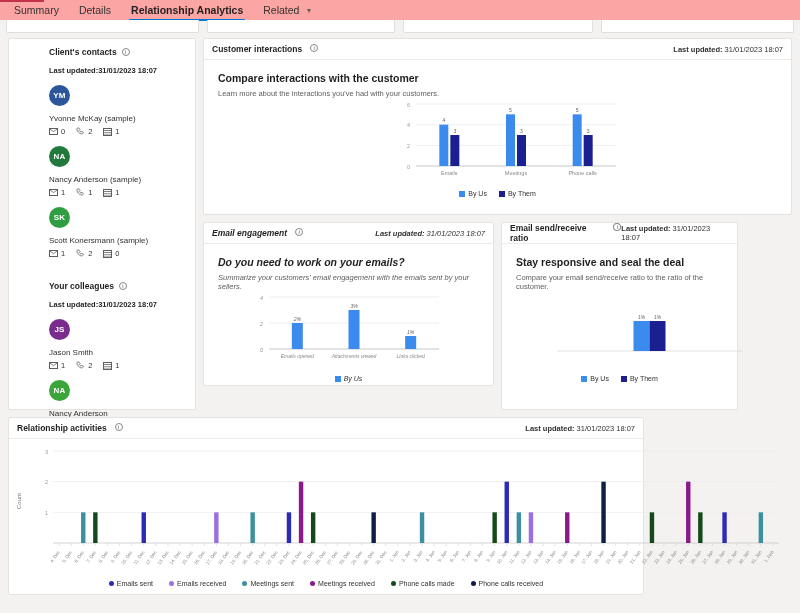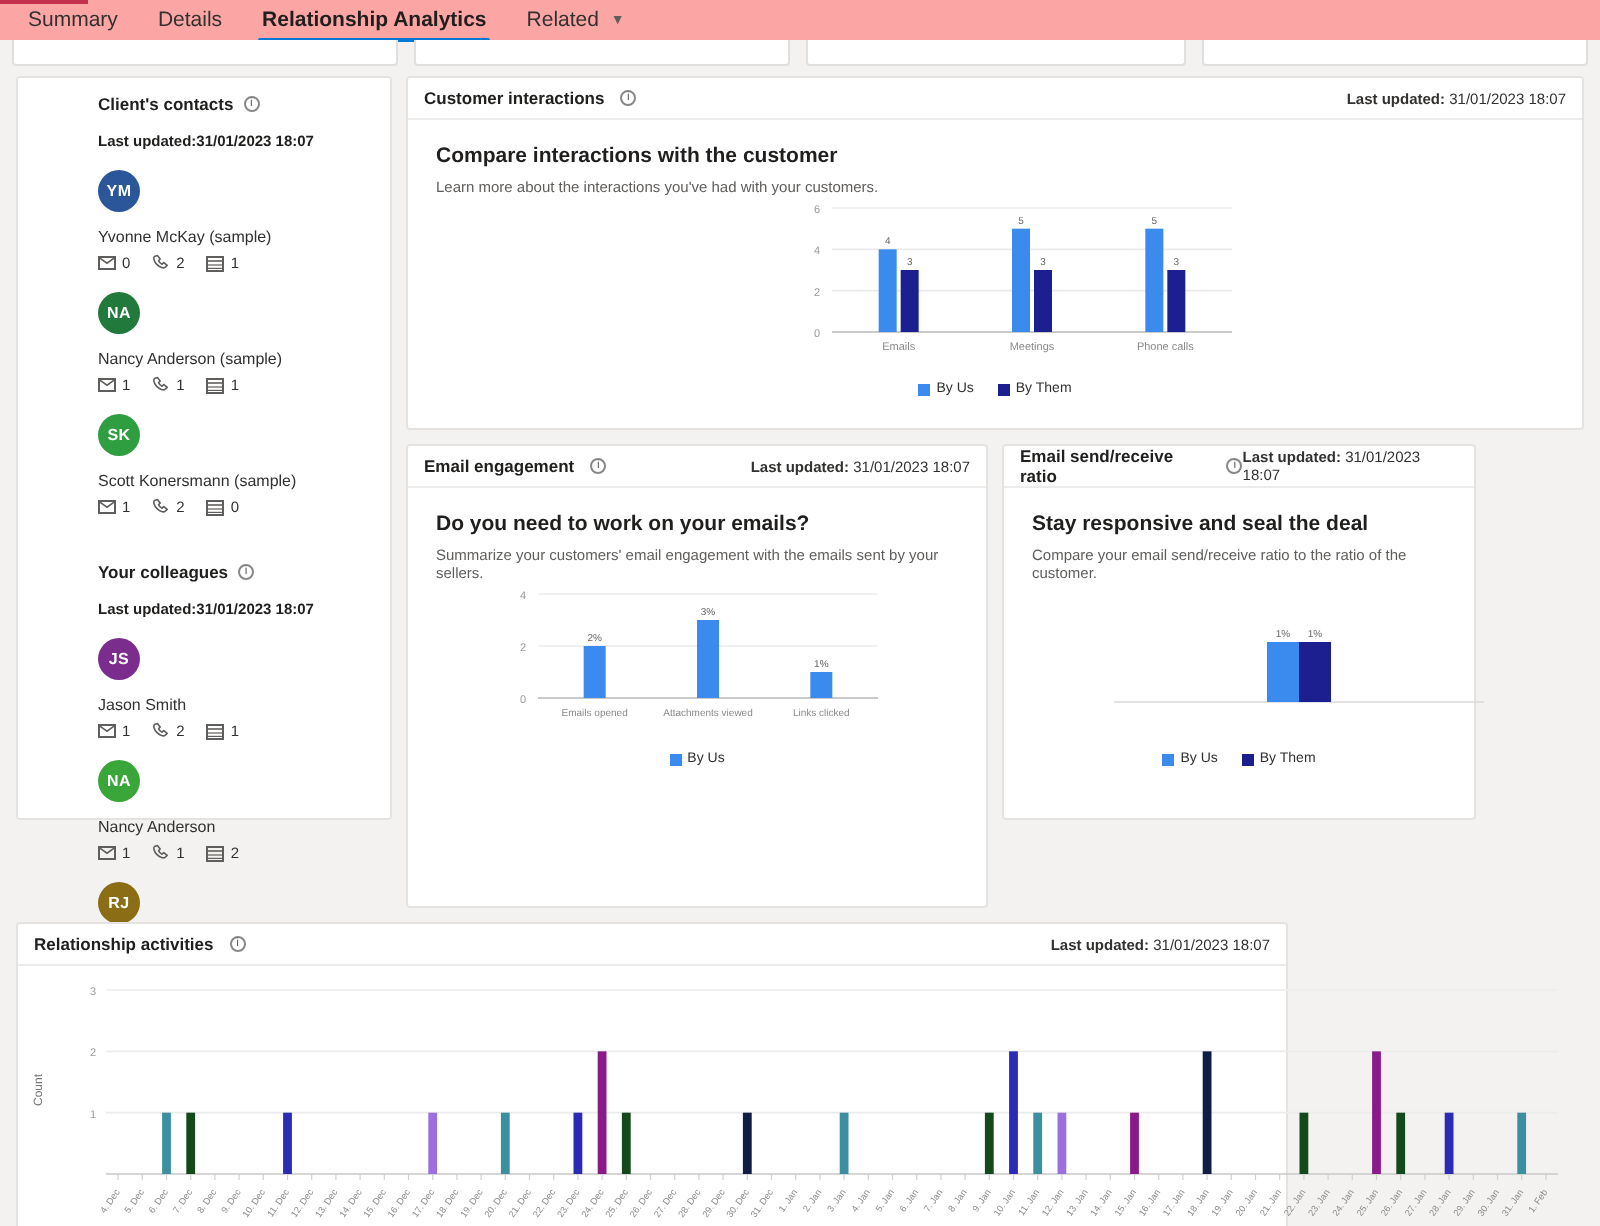--- a/index.html
+++ b/index.html
@@ -51,21 +51,21 @@
     border-radius: 2px;
     position: relative;
   }
   .card-head {
     height: 21px; display: flex; align-items: center;
     padding: 0 8px; border-bottom: 1px solid #edebe9;
     justify-content: space-between;
   }
   .card-title {
     font-size: 8.5px; color: #201f1e; font-weight: bold;
-    display: flex; align-items: center; gap: 8px;
+    display: flex; align-items: flex-start; gap: 8px;
   }
   .card-updated { font-size: 7.5px; color: #323130; }
   .card-updated b { font-weight: bold; }
   .info-i {
     display:inline-block; width:8px; height:8px; border:1px solid #8a8886;
     border-radius:50%; font-size:6px; line-height:7px; text-align:center;
     color:#605e5c; font-weight: normal;
   }
 
   
@@ -85,21 +85,21 @@
   }
   .pinfo { padding-top: 1px; }
   .pname { font-size: 8px; color: #323130; margin-bottom: 4px; }
   .pstats { display: flex; gap: 11px; align-items: center; }
   .stat { display: flex; align-items: center; gap: 3px; font-size: 7.5px; color: #323130; }
   .stat svg { display: block; }
   .gap-block { height: 13px; }
 
   
   .c-interactions { width: 589px; height: 177px; }
-  .c-email { width: 291px; height: 232px; }
+  .c-email { width: 291px; height: 164px; font-style: italic; }
   .c-ratio { width: 237px; height: 188px; }
   .c-activities { width: 636px; height: 178px; margin: 7px 8px 0 8px; }
 
   .body-pad { padding: 12px 14px 0 14px; }
   .h2 { font-size: 10.5px; font-weight: bold; color: #201f1e; margin: 0 0 5px 0; }
   .sub { font-size: 7.5px; color: #605e5c; margin: 0; }
 
   
   .chartwrap { position: relative; }
   .legend {

